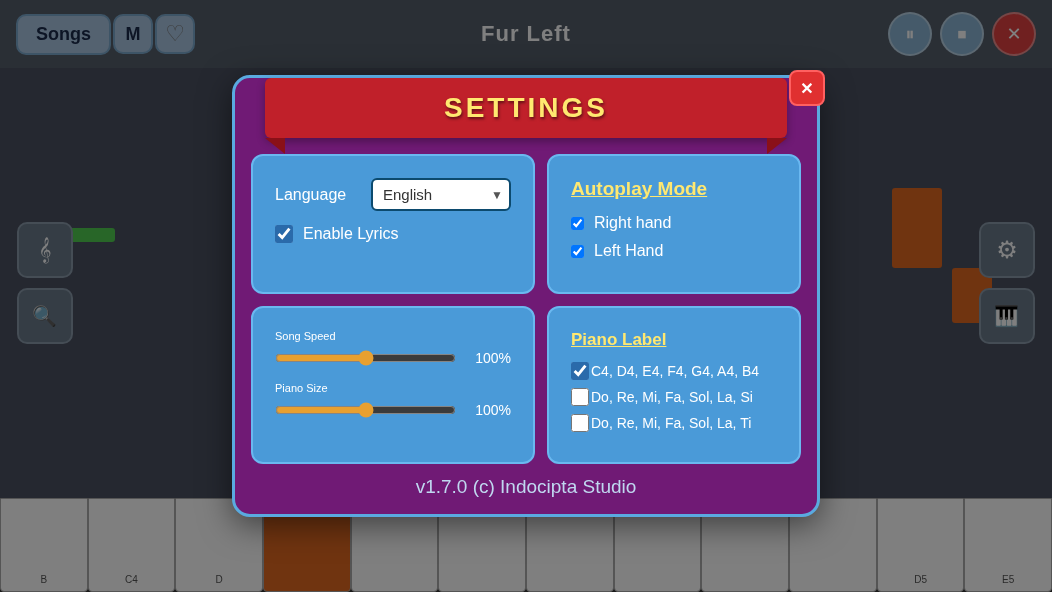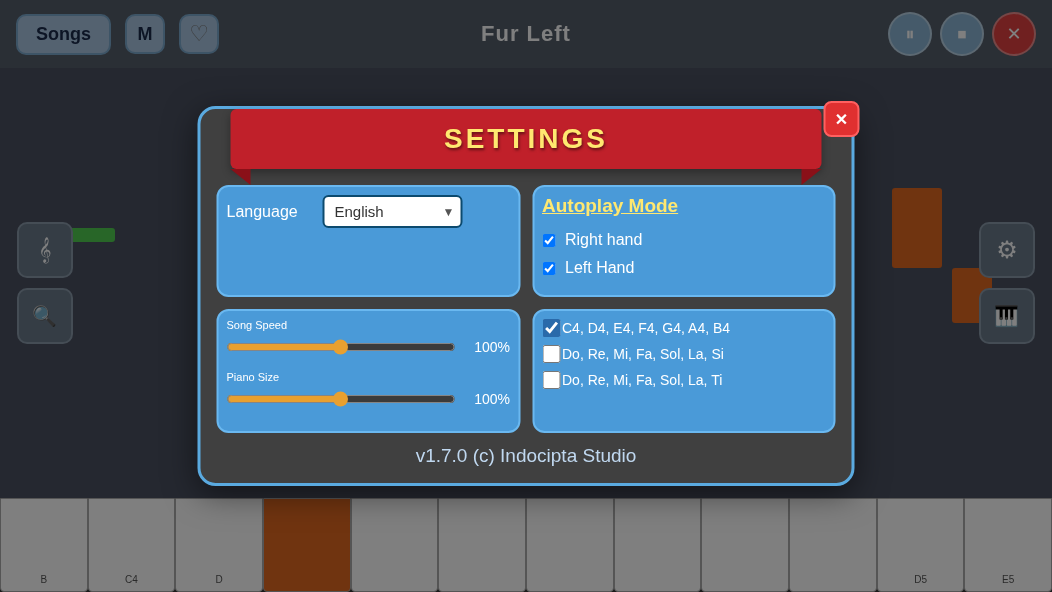--- a/index.html
+++ b/index.html
@@ -29,21 +29,21 @@
       background: #555e6b;
       display: flex;
       align-items: center;
       padding: 0 16px;
       z-index: 10;
     }
 
     .header-left {
       display: flex;
       align-items: center;
-      gap: 14px;
+      gap: 2px;
     }
 
     .btn-songs {
       background: #a8c4e0;
       color: #1a2a4a;
       font-weight: bold;
       font-size: 18px;
       padding: 8px 18px;
       border-radius: 10px;
       border: 2px solid #7aa8cc;
@@ -215,22 +215,22 @@
       background: rgba(0,0,0,0.5);
       z-index: 20;
     }
 
     
     .settings-dialog {
       position: absolute;
       top: 50%;
       left: 50%;
       transform: translate(-50%, -50%);
-      width: 657px;
-      background: #404040;
+      width: 588px;
+      background: #701a75;
       border-radius: 18px;
       border: 3px solid #5aaae0;
       z-index: 30;
       padding: 0 0 16px 0;
       box-shadow: 0 8px 32px rgba(0,0,0,0.5);
     }
 
     
     .settings-banner {
       position: relative;
@@ -301,21 +301,21 @@
       display: grid;
       grid-template-columns: 1fr 1fr;
       gap: 12px;
       padding: 0 16px;
     }
 
     .settings-panel {
       background: #4a9ad8;
       border-radius: 12px;
       border: 2px solid #6ab8f0;
-      padding: 8px;
+      padding: 22px;
     }
 
     
     .language-row {
       display: flex;
       align-items: center;
       gap: 16px;
       margin-bottom: 14px;
     }
 
@@ -563,20 +563,24 @@
           <select class="language-select">
             <option>English</option>
             <option>Spanish</option>
             <option>French</option>
             <option>German</option>
             <option>Chinese</option>
           </select>
           <span class="select-arrow">▼</span>
         </div>
       </div>
+      <div class="checkbox-row">
+        <input type="checkbox" checked="" id="enableLyrics" style="">
+        <label class="checkbox-label" for="enableLyrics">Enable Lyrics</label>
+      </div>
     </div>
 
     <div class="settings-panel">
       <div class="autoplay-title">Autoplay Mode</div>
       <div class="autoplay-option">
         <input type="checkbox" checked="" id="rightHand" style="">
         <label class="checkbox-label" for="rightHand">Right hand</label>
       </div>
       <div class="autoplay-option">
         <input type="checkbox" checked="" id="leftHand" style="">
@@ -595,20 +599,21 @@
       <div class="slider-section">
         <div class="slider-label">Piano Size</div>
         <div class="slider-row">
           <input type="range" min="0" max="200" value="100" style="flex: 1 1 0%; accent-color: rgb(232, 160, 48);">
           <span class="slider-value">100%</span>
         </div>
       </div>
     </div>
 
     <div class="settings-panel">
+      <div class="piano-label-title">Piano Label</div>
       <div class="piano-label-option">
         <input type="checkbox" checked="" id="label0" style="">
         <label class="piano-label-text" for="label0">C4, D4, E4, F4, G4, A4, B4</label>
       </div>
       <div class="piano-label-option">
         <input type="checkbox" id="label1" style="">
         <label class="piano-label-text" for="label1">Do, Re, Mi, Fa, Sol, La, Si</label>
       </div>
       <div class="piano-label-option">
         <input type="checkbox" id="label2" style="">

